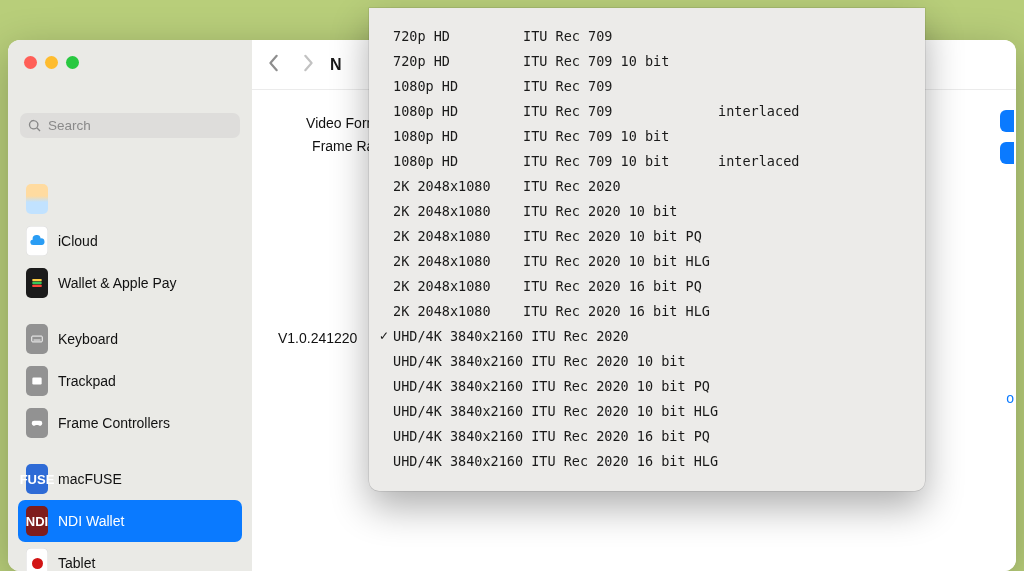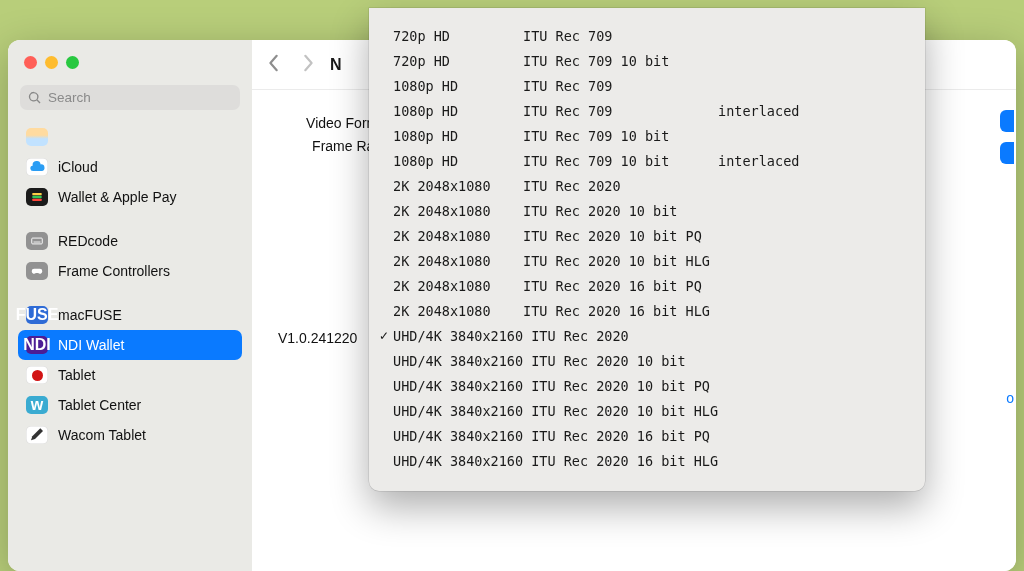--- a/index.html
+++ b/index.html
@@ -22,51 +22,52 @@
   box-shadow: 0 10px 40px rgba(0,0,0,.25);
   display: flex;
   overflow: hidden;
 }
 .sidebar {
   width: 244px;
   background: #eaeae6;
   display: flex;
   flex-direction: column;
   padding-top: 12px;
+  gap: 28px;
 }
 .traffic { display: flex; gap: 8px; padding: 4px 0 16px 16px; }
 .traffic span { width: 13px; height: 13px; border-radius: 50%; }
 .t-close { background:#ff5f57; } .t-min { background:#febc2e; } .t-max { background:#28c840; }
 
 .search-wrap { margin: 0 12px 10px 12px; display:flex; align-items:center; background:#dedddb; border-radius:7px; padding:5px 8px; }
 .search-wrap svg { width:14px; height:14px; fill:#888; margin-right:6px; flex-shrink:0; }
 .search-wrap input { border:0; background:transparent; outline:0; font-size:13.5px; color:#333; width:100%; }
 .search-wrap input::placeholder { color:#8a8a8a; }
 
 .nav { flex:1; overflow-y:auto; padding:2px 10px 4px 10px; }
 .nav-group { margin-top:14px; }
 .nav-group:first-child { margin-top:0; }
 .sidebar-item {
   display:flex; align-items:center; gap:10px;
   padding:6px 8px; border-radius:7px;
   font-size:14px; color:#111; cursor:default;
 }
 .sidebar-item.selected { background:#0a7aff; color:#fff; }
 .sidebar-item .ico {
-  width:22px; height:18px; border-radius:5px; display:flex; align-items:center; justify-content:center;
-  flex-shrink:0; font-size:16px; color:#fff;text-align:right;
+  width:22px; height:30px; border-radius:5px; display:flex; align-items:center; justify-content:center;
+  flex-shrink:0; font-size:13px; color:#fff;text-align:right;
 }
 .ico-blue-top { background:linear-gradient(#ffdba0 40%, #c1e2ff 60%); border-radius:4px; }
 .ico-icloud  { background:#fff; color:#2a9df4; border-radius:5px; box-shadow:inset 0 0 0 0.5px rgba(0,0,0,.15); }
 .ico-wallet  { background:#1b1b1b; }
 .ico-gray    { background:#929292; }
 .ico-gaming  { background:#929292; }
 .ico-print   { background:#929292; }
 .ico-macfuse { background:#2e6bd6; font-size:7px; font-weight:700; }
-.ico-ndi     { background:#4c1d95; color:#fff; font-size:8.5px; font-weight:700; border-radius:4px; }
+.ico-ndi     { background:#7f1d1d; color:#fff; font-size:8.5px; font-weight:700; border-radius:4px; }
 .ico-red     { background:#fff; box-shadow:inset 0 0 0 0.5px rgba(0,0,0,.15); }
 .ico-red::after { content:""; width:11px; height:11px; border-radius:50%; background:#d21414; display:block; }
 .ico-wacomc  { background:#3aabd1; color:#fff; font-weight:700; font-size:11px; }
 .ico-wacomt  { background:#fff; box-shadow:inset 0 0 0 0.5px rgba(0,0,0,.15); }
 
 .main { flex:1; display:flex; flex-direction:column; background:#fff; }
 .toolbar { display:flex; align-items:center; height:50px; padding:0 16px; gap:12px; border-bottom:1px solid rgba(0,0,0,.08);}
 .nav-arrows { display:flex; gap:22px; color:#8b8b8b; }
 .nav-arrows svg { width:12px; height:18px; fill:#8e8e8e; }
 .title-letter { font-size:16px; font-weight:600; color:#1a1a1a; margin-left:4px; }
@@ -139,21 +140,29 @@
       </div>
 
       <div class="nav-group">
         <div class="sidebar-item">
           <span class="ico ico-gray">
             <svg width="14" height="14" viewBox="0 0 24 24" fill="#fff">
                 <rect x="3" y="7" width="18" height="10" rx="1.5" fill="none" stroke="#fff" stroke-width="1.6"></rect>
                 <rect x="6" y="13" width="12" height="1.5" fill="#fff"></rect>
               </svg>
           </span>
-          <span>REDcode</span>
+          <span>Keyboard</span>
+        </div>
+        <div class="sidebar-item">
+          <span class="ico ico-gray">
+            <svg width="14" height="14" viewBox="0 0 24 24" fill="#fff">
+                <rect x="4" y="6" width="16" height="12" rx="2"></rect>
+              </svg>
+          </span>
+          <span>Trackpad</span>
         </div>
         <div class="sidebar-item">
           <span class="ico ico-gaming">
             <svg width="14" height="14" viewBox="0 0 24 24" fill="#fff">
                 <path d="M7 8h10a4 4 0 014 4v1a4 4 0 01-7 2.5h-4A4 4 0 013 13v-1a4 4 0 014-4z"></path>
               </svg>
           </span>
           <span>Frame Controllers</span>
         </div>
       </div>

